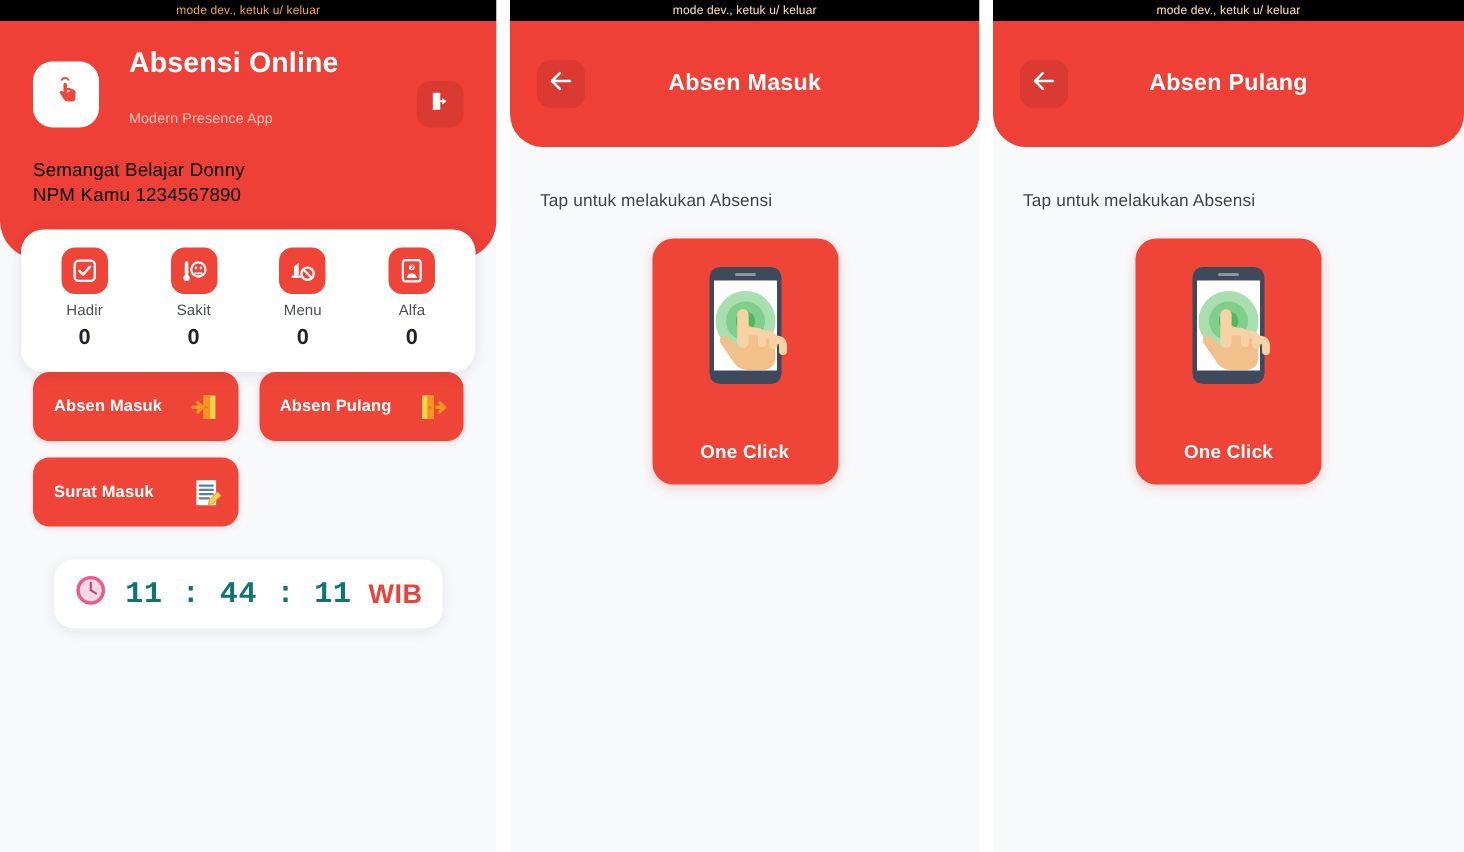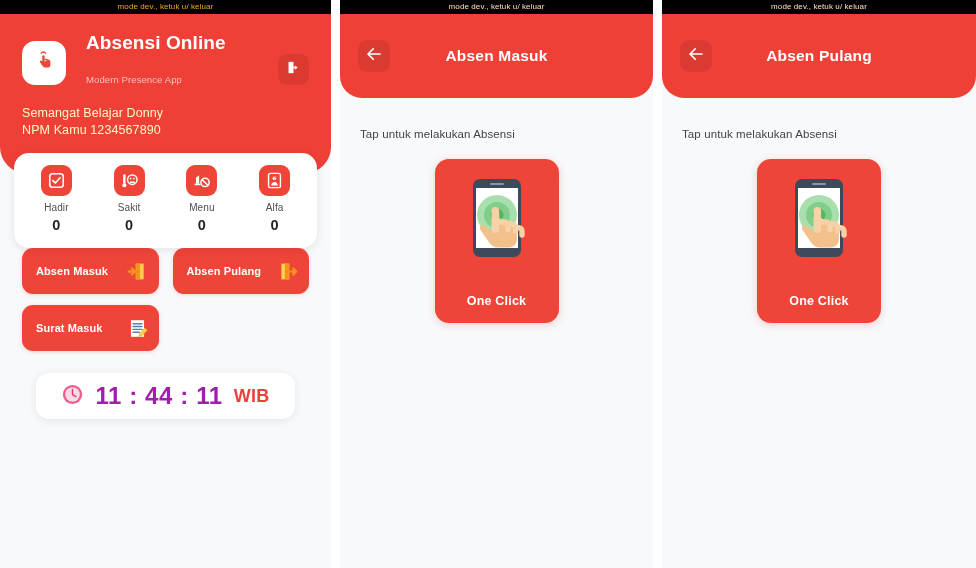--- a/index.html
+++ b/index.html
@@ -76,21 +76,21 @@
   .logout-btn {
     width: 31px; height: 31px;
     background: #da3a31;
     border-radius: 9px;
     display: flex; align-items: center; justify-content: center;
     flex: 0 0 auto;
     cursor: pointer;
   }
   .greeting {
     margin-top: 20px;
-    color: #fef9c3;
+    color: #000000;
     font-size: 12.5px;
     line-height: 17px;
     letter-spacing: .1px;
   }
 
   
   .stats-wrap { padding: 0 14px; margin-top: -20px; position: relative; z-index: 5; }
   .stats-card {
     background: #ffffff;
     border-radius: 15px;
@@ -147,24 +147,25 @@
     background: #ffffff;
     border-radius: 13px;
     box-shadow: 0 2px 9px rgba(40,40,60,.09);
     height: 46px;
     display: flex;
     align-items: center;
     justify-content: center;
     gap: 11px;
   }
   .clock-time {
-    color: #a21caf;
-    font-size: 24px;
+    color: #0f766e;
+    font-size: 20px;
     font-weight: bold;
     letter-spacing: .6px;
+    font-family: Liberation Mono, monospace;
   }
   .clock-zone {
     color: #e8423a;
     font-size: 18px;
     font-weight: bold;
     letter-spacing: .3px;
   }
 
   
   .sub-header {

